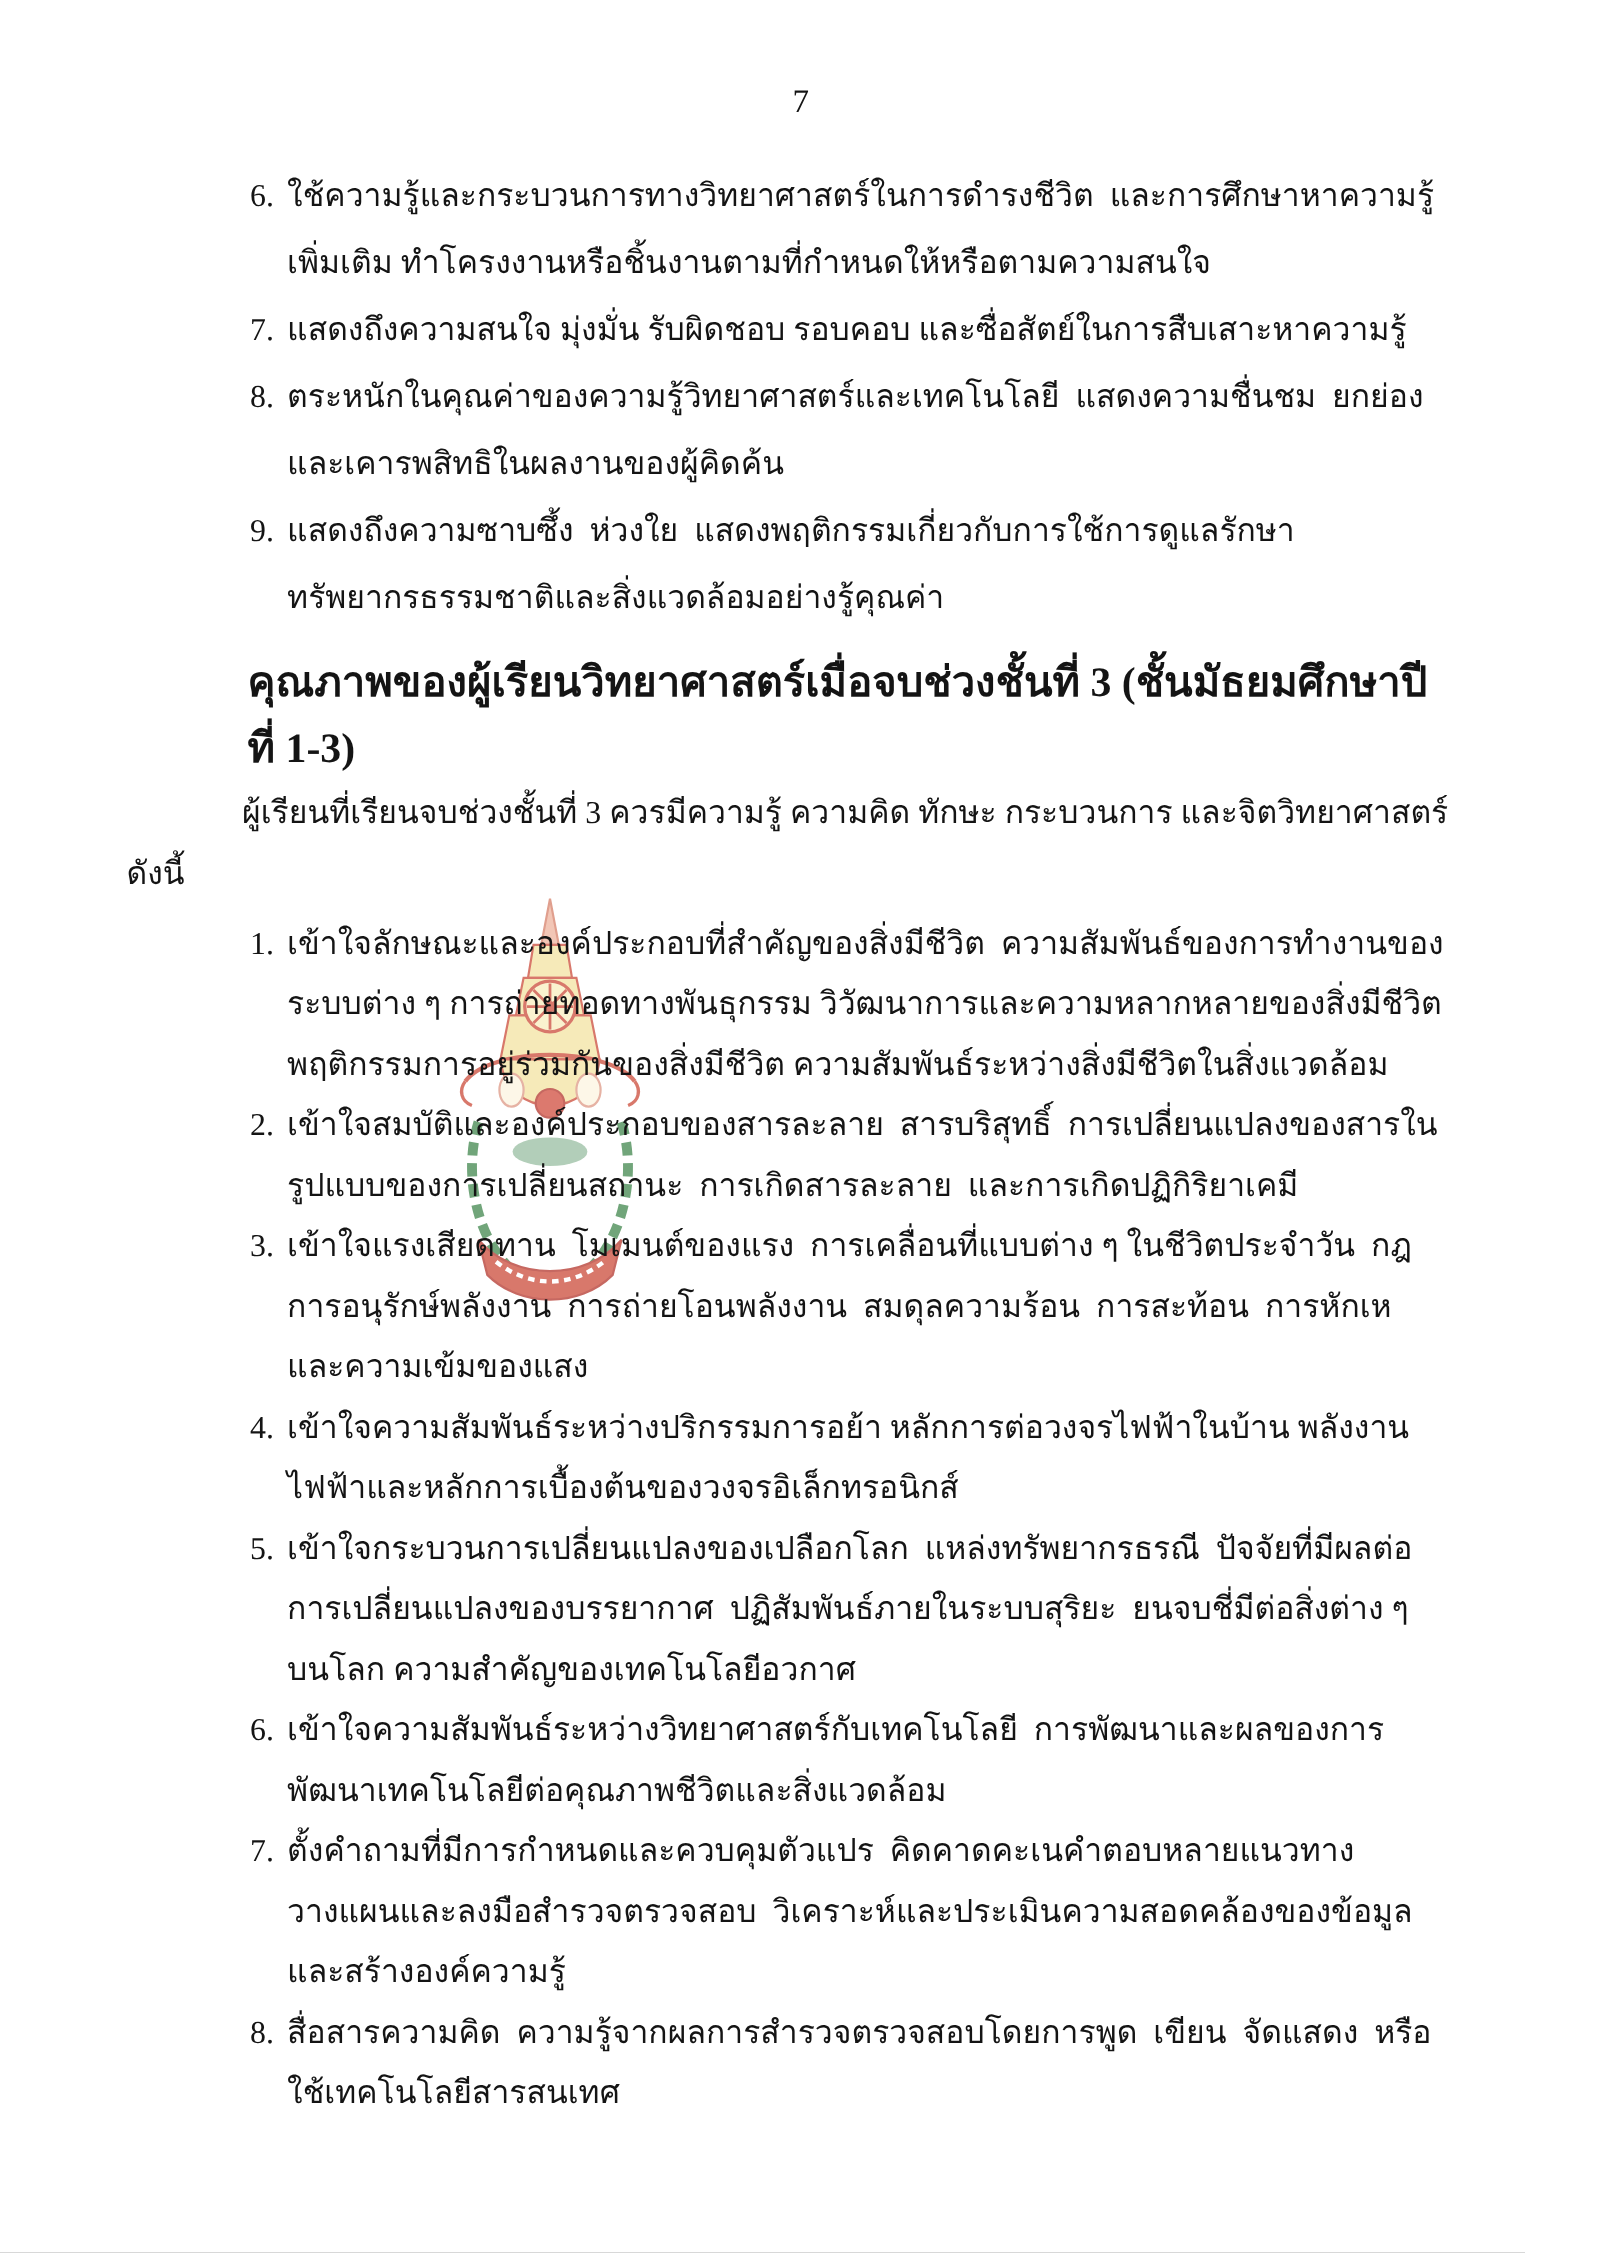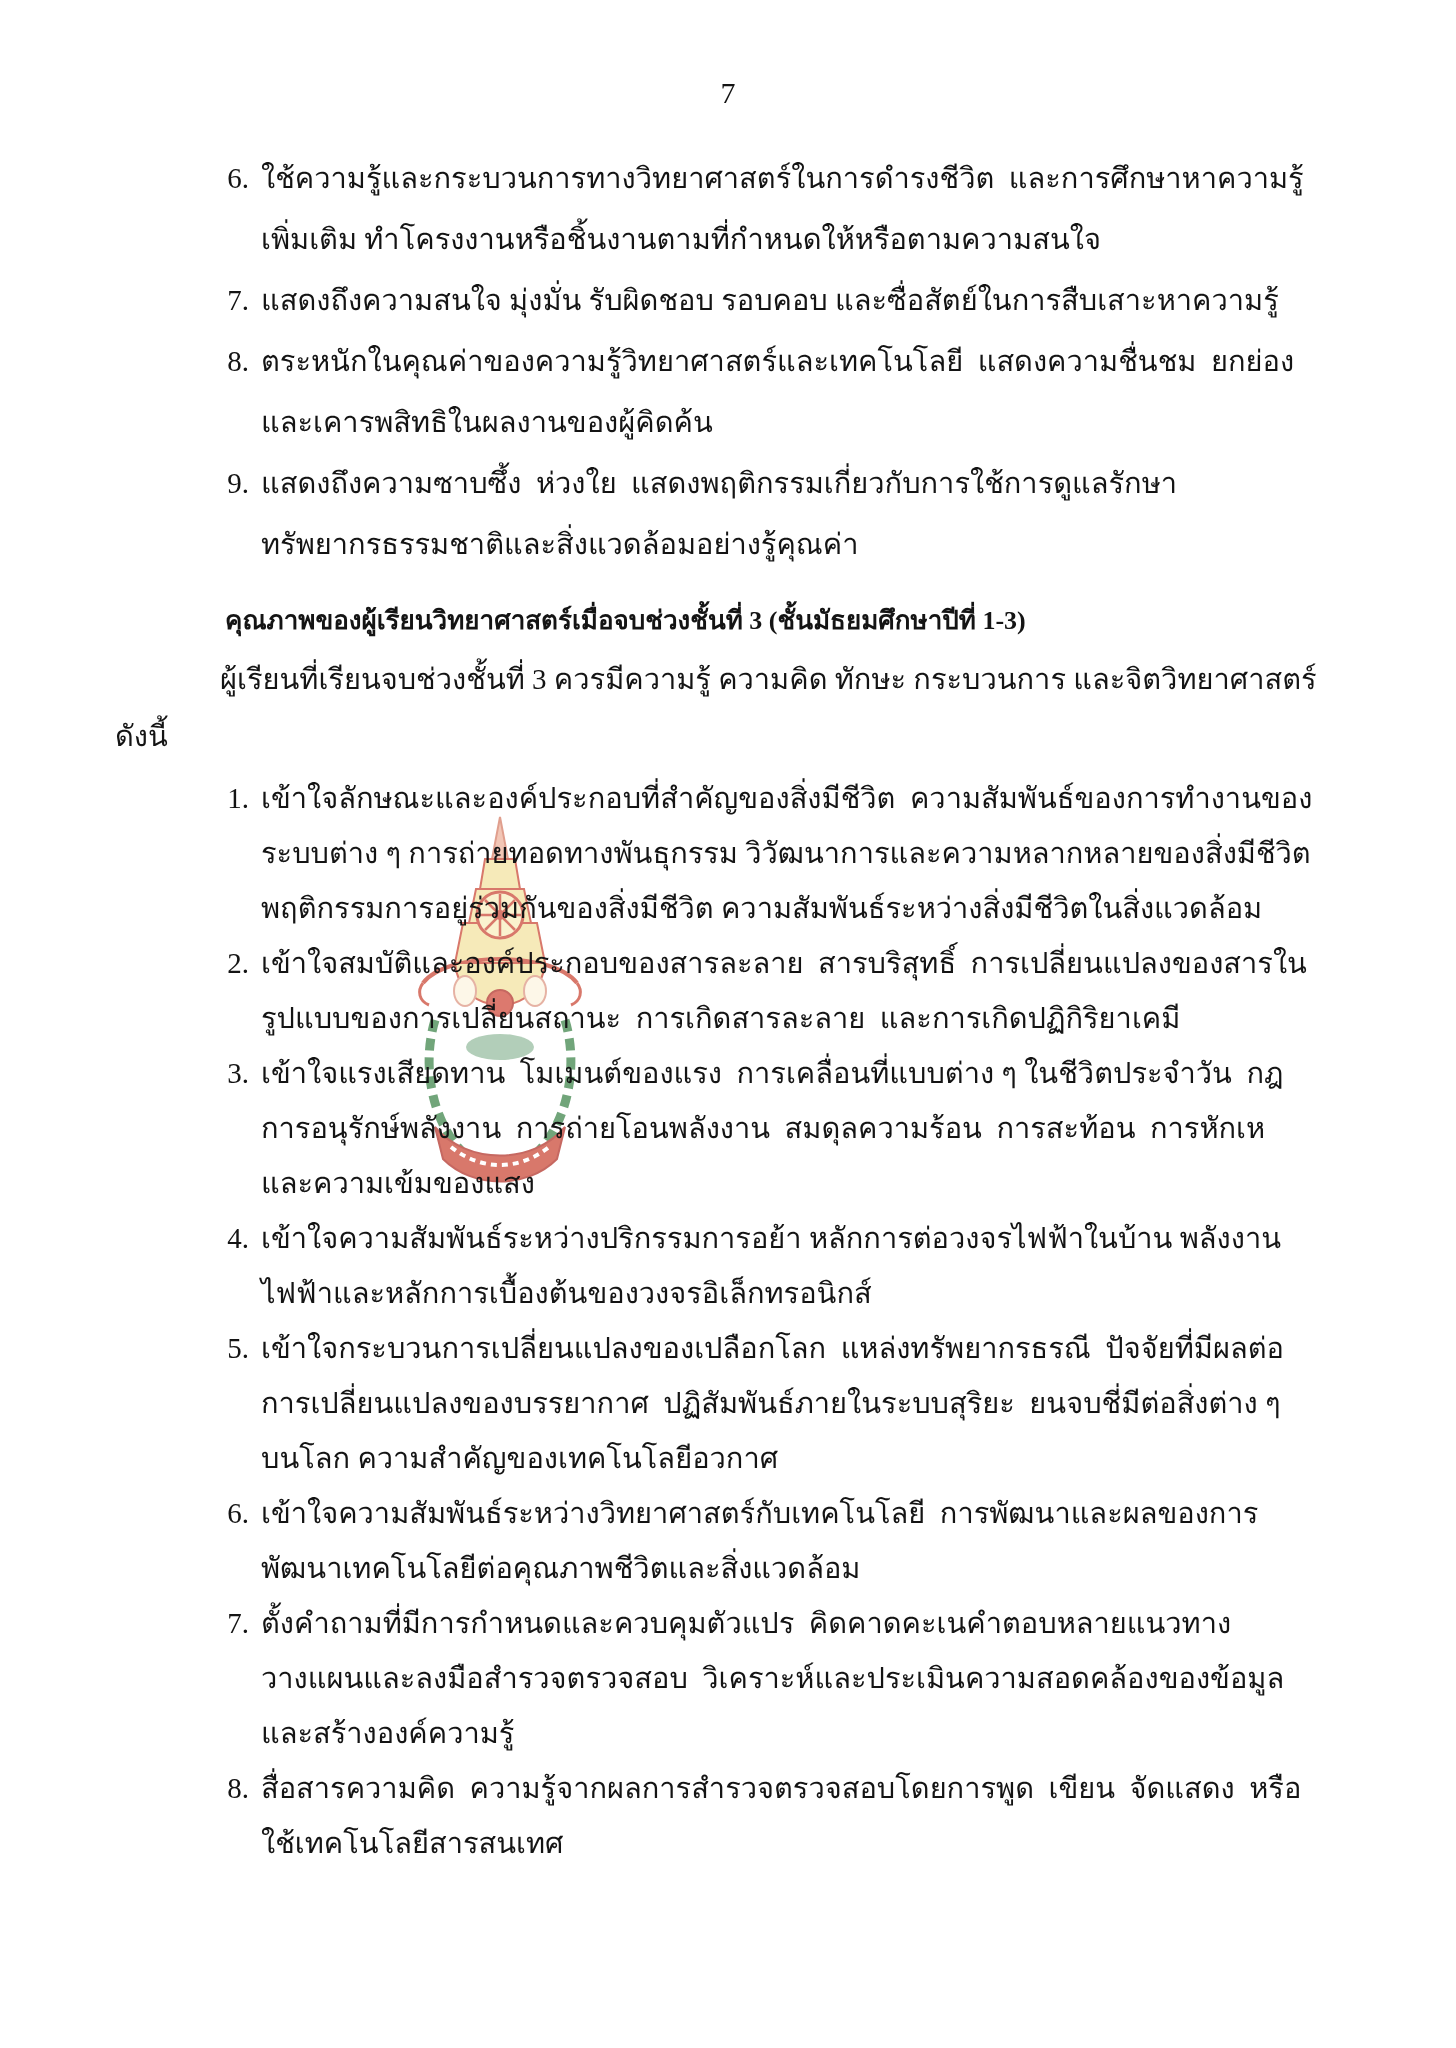--- a/index.html
+++ b/index.html
@@ -30,32 +30,33 @@
   .main-list .li { line-height:55px; }
   .li .num {
     flex:0 0 44px; text-align:right; padding-right:12px;
     white-space:nowrap;
   }
   .li .txt {
     flex:1; white-space:pre-wrap;
   }
   .section-heading {
     margin-top:16px; margin-left:110px;
-    font-size:26px; font-weight:bold; line-height:60px;
+    font-size:38px; font-weight:bold; line-height:60px;
     white-space:pre-wrap;
   }
   .intro-line1 {
     margin-left:105px;
     font-size:29px; line-height:57px;
     white-space:pre-wrap;
   }
   .intro-line2 {
     margin-left:0;
     font-size:29px; line-height:57px;
     margin-bottom:6px;
+    font-family:Liberation Mono, monospace;
   }
   .watermark {
     position:absolute; left:405px; top:815px;
     width:190px; height:378px;
     z-index:1; opacity:0.8;
     pointer-events:none;
   }
 </style>
 </head>
 <body>

